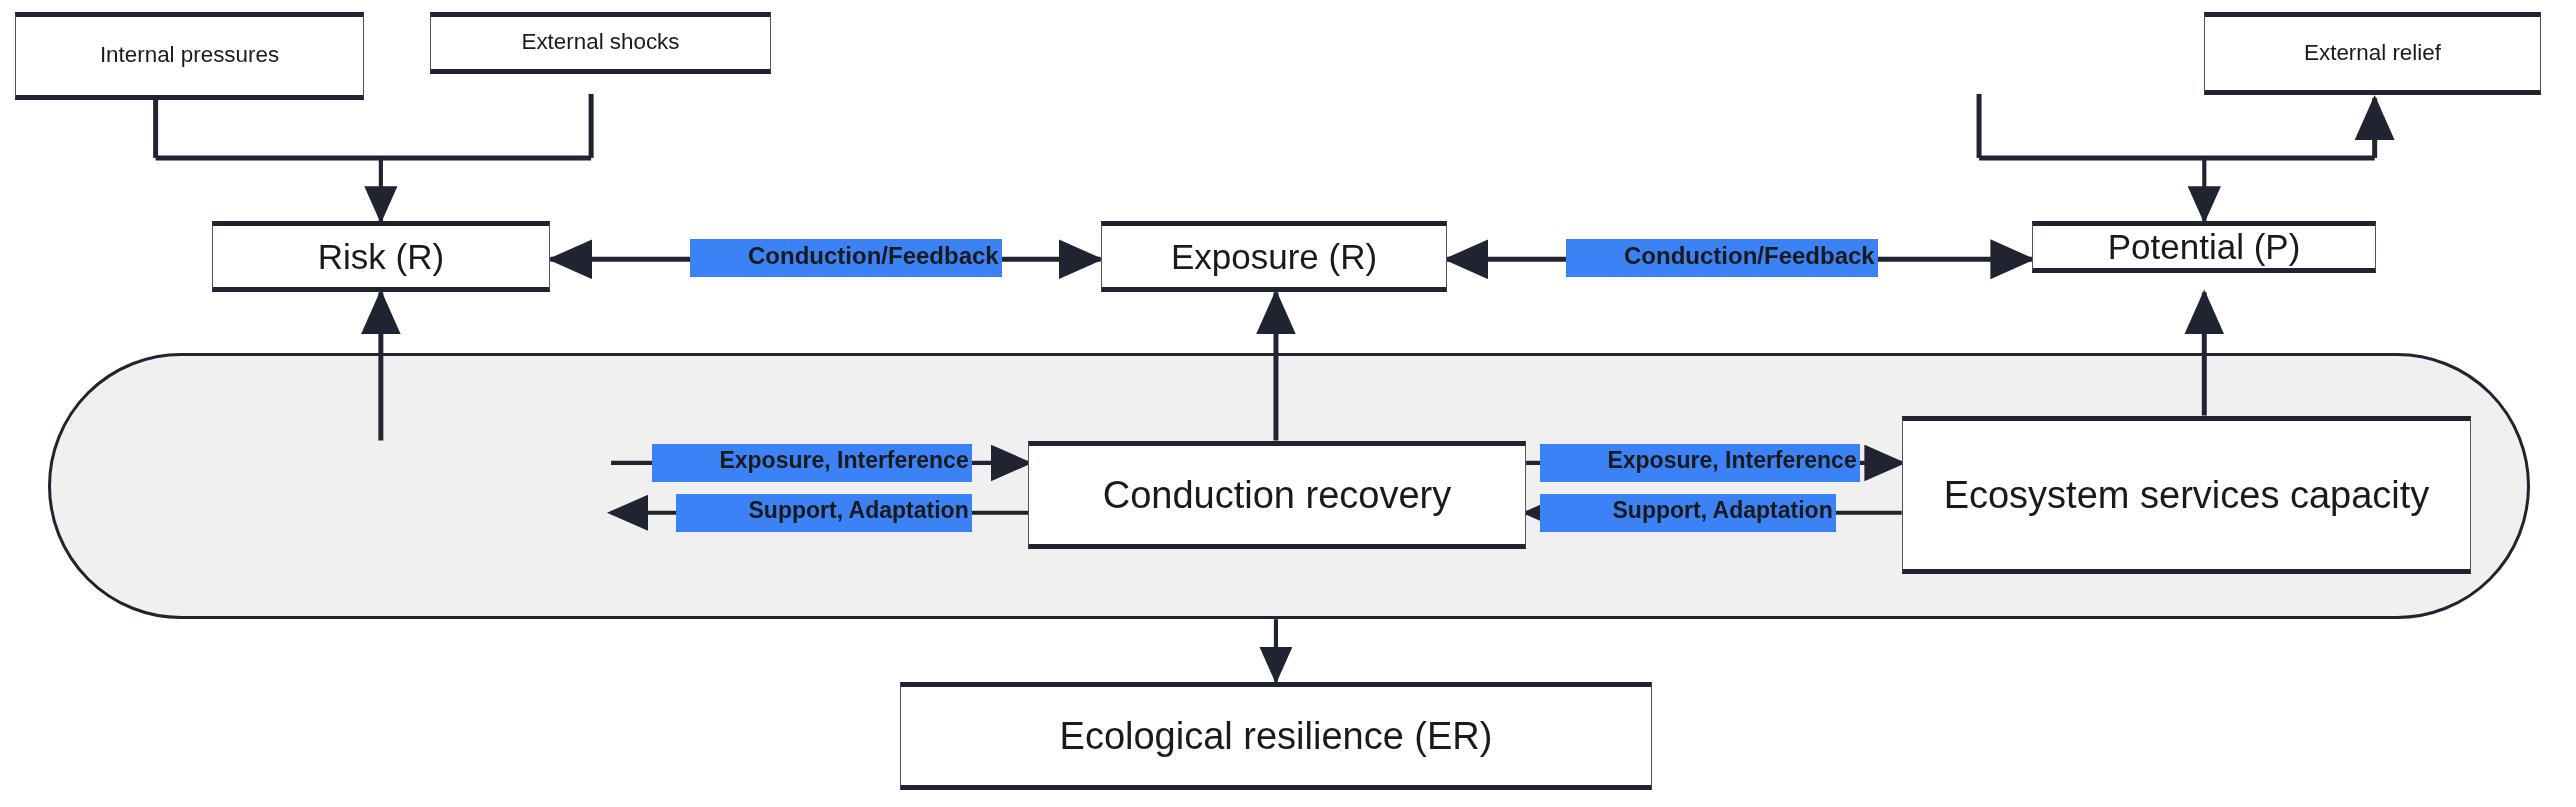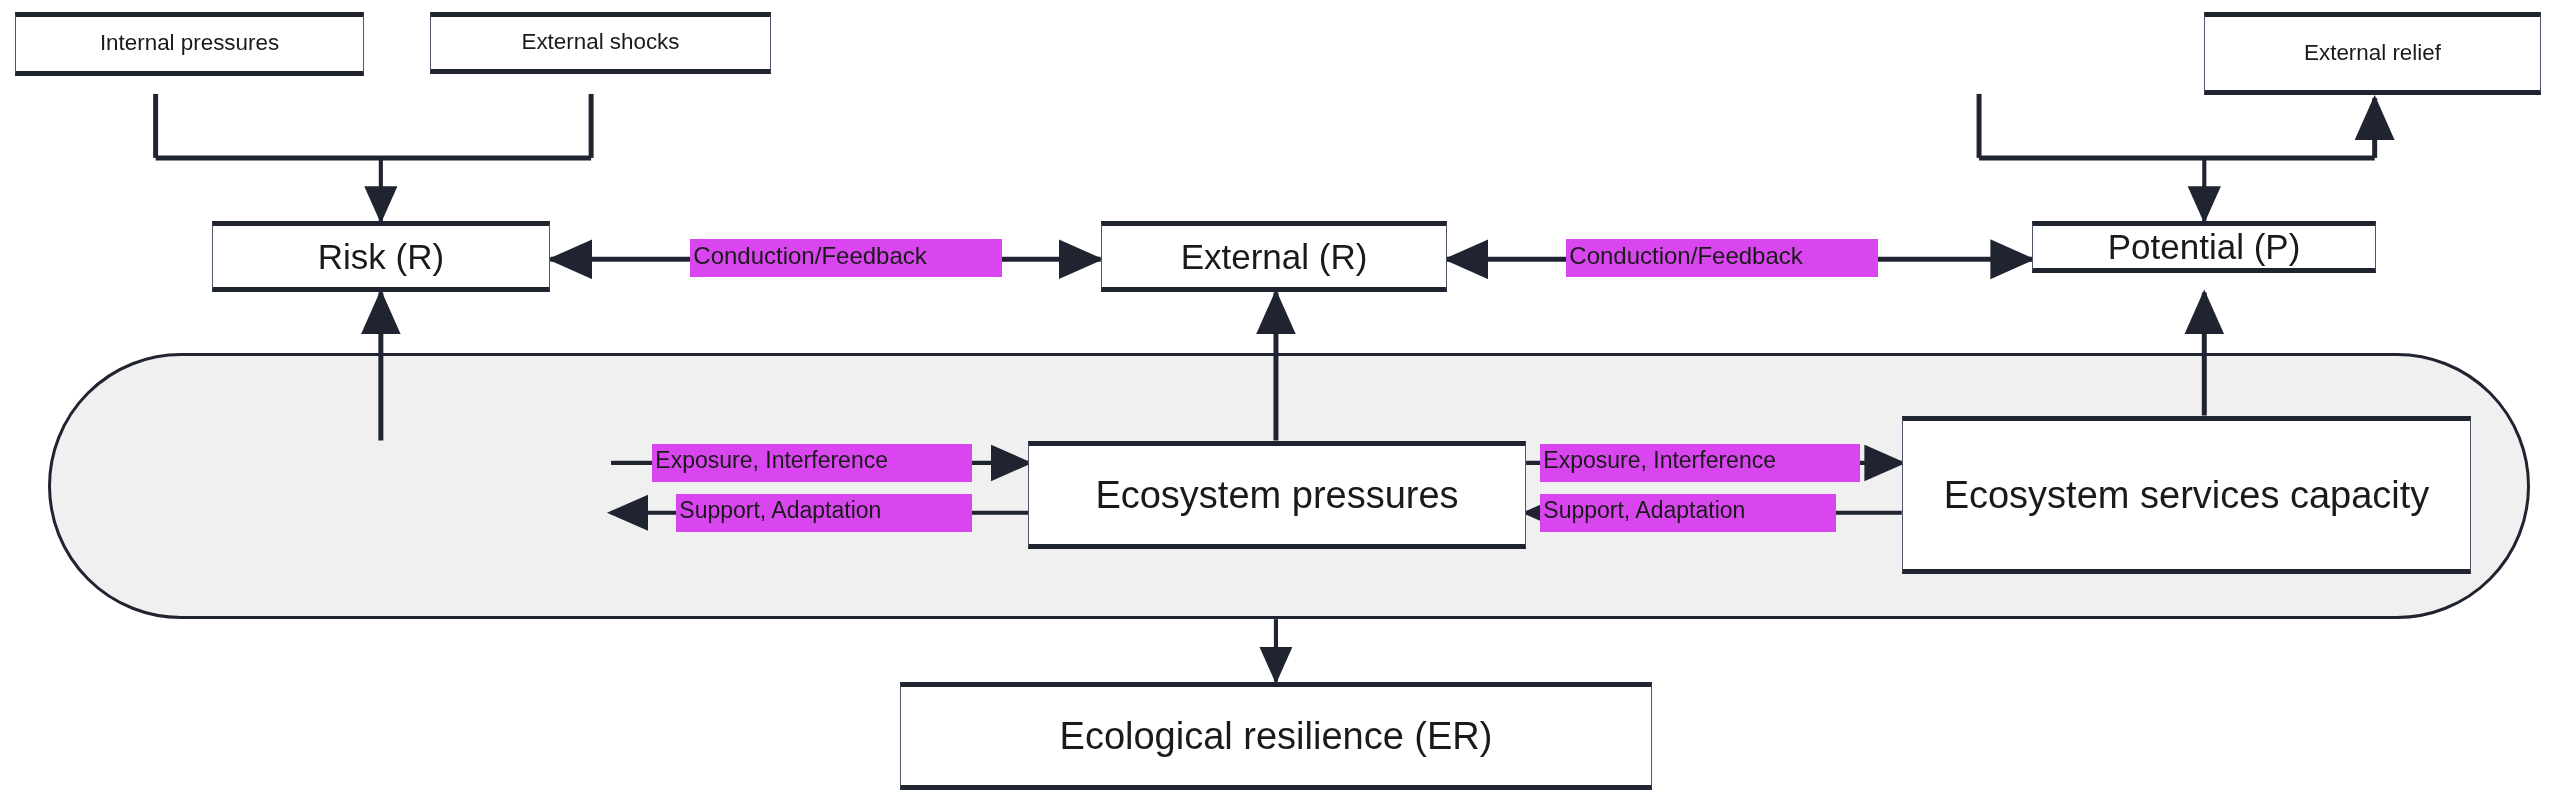--- a/index.html
+++ b/index.html
@@ -44,27 +44,28 @@
     justify-content: center;
     text-align: center;
     color: #1a1a1a;
     line-height: 1.18;
   }
   .node.small { font-size: 22.4px; }
   .node.mid   { font-size: 35px; }
   .node.big   { font-size: 38px; }
   .edge-label {
     position: absolute;
-    background: #d946ef;
+    background: #3b82f6;
     color: #1a1a1a;
     font-size: 23px;
     white-space: nowrap;
     padding: 2.5px 3.3px;
     box-sizing: border-box;
-    text-align: left;
+    text-align: right;
+    font-weight: bold;
   }
   .edge-label.lg { font-size: 24px; }
 </style>
 </head>
 <body>
 
 <div id="canvas">
 
   <div class="capsule" style="left:48px; top:353px; width:2482px; height:266px;"></div>
 
@@ -103,48 +104,48 @@
       <path d="M735,557 L1237,557" stroke-width="5" marker-end="url(#arrowSm)"></path>
       <path d="M1237,617 L735,617" stroke-width="5" marker-end="url(#arrowSm)"></path>
 
       <path d="M1836,557 L2288,557" stroke-width="5" marker-end="url(#arrowSm)"></path>
       <path d="M2288,617 L1836,617" stroke-width="5" marker-end="url(#arrowSm)"></path>
 
       <path d="M1535,745 L1535,820" stroke-width="5" marker-end="url(#arrow)"></path>
     </g>
   </svg>
 
-  <div class="node small" style="left:15px; top:11.6px; width:349px; height:64px;">
+  <div class="node small" style="left:15px; top:11.6px; width:349px; height:88px;">
     <span>Internal pressures</span>
   </div>
 
   <div class="node small" style="left:430px; top:11.6px; width:341px; height:62px;">
     <span>External shocks</span>
   </div>
 
 
   <div class="node small" style="left:2204px; top:11.6px; width:337px; height:83px;">
     <span>External relief</span>
   </div>
 
   <div class="node mid" style="left:212px; top:221px; width:338px; height:71px;">
     <span>Risk (R)</span>
   </div>
 
   <div class="node mid" style="left:1101px; top:221px; width:346px; height:71px;">
-    <span>External (R)</span>
+    <span>Exposure (R)</span>
   </div>
 
   <div class="node mid" style="left:2032px; top:221px; width:344px; height:52px;">
     <span>Potential (P)</span>
   </div>
 
 
   <div class="node big" style="left:1028px; top:441px; width:498px; height:108px;">
-    <span>Ecosystem pressures</span>
+    <span>Conduction recovery</span>
   </div>
 
   <div class="node big" style="left:1902px; top:416px; width:569px; height:158px; padding:8px 25px;">
     <span>Ecosystem services capacity</span>
   </div>
 
   <div class="node big" style="left:900px; top:682px; width:752px; height:108px;">
     <span>Ecological resilience (ER)</span>
   </div>
 

